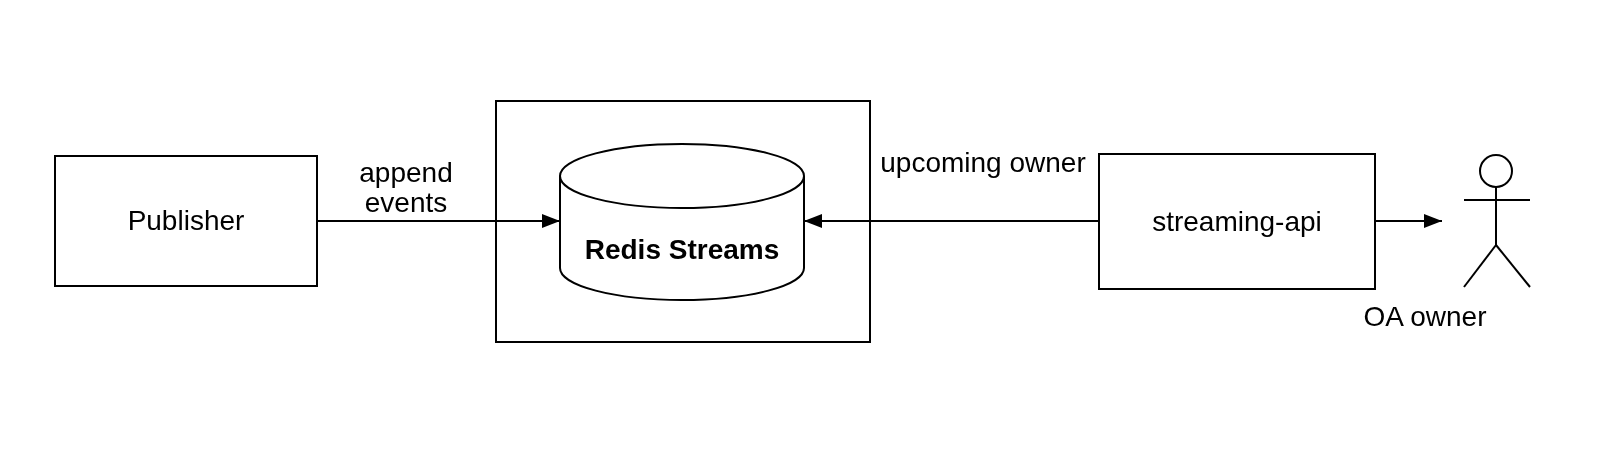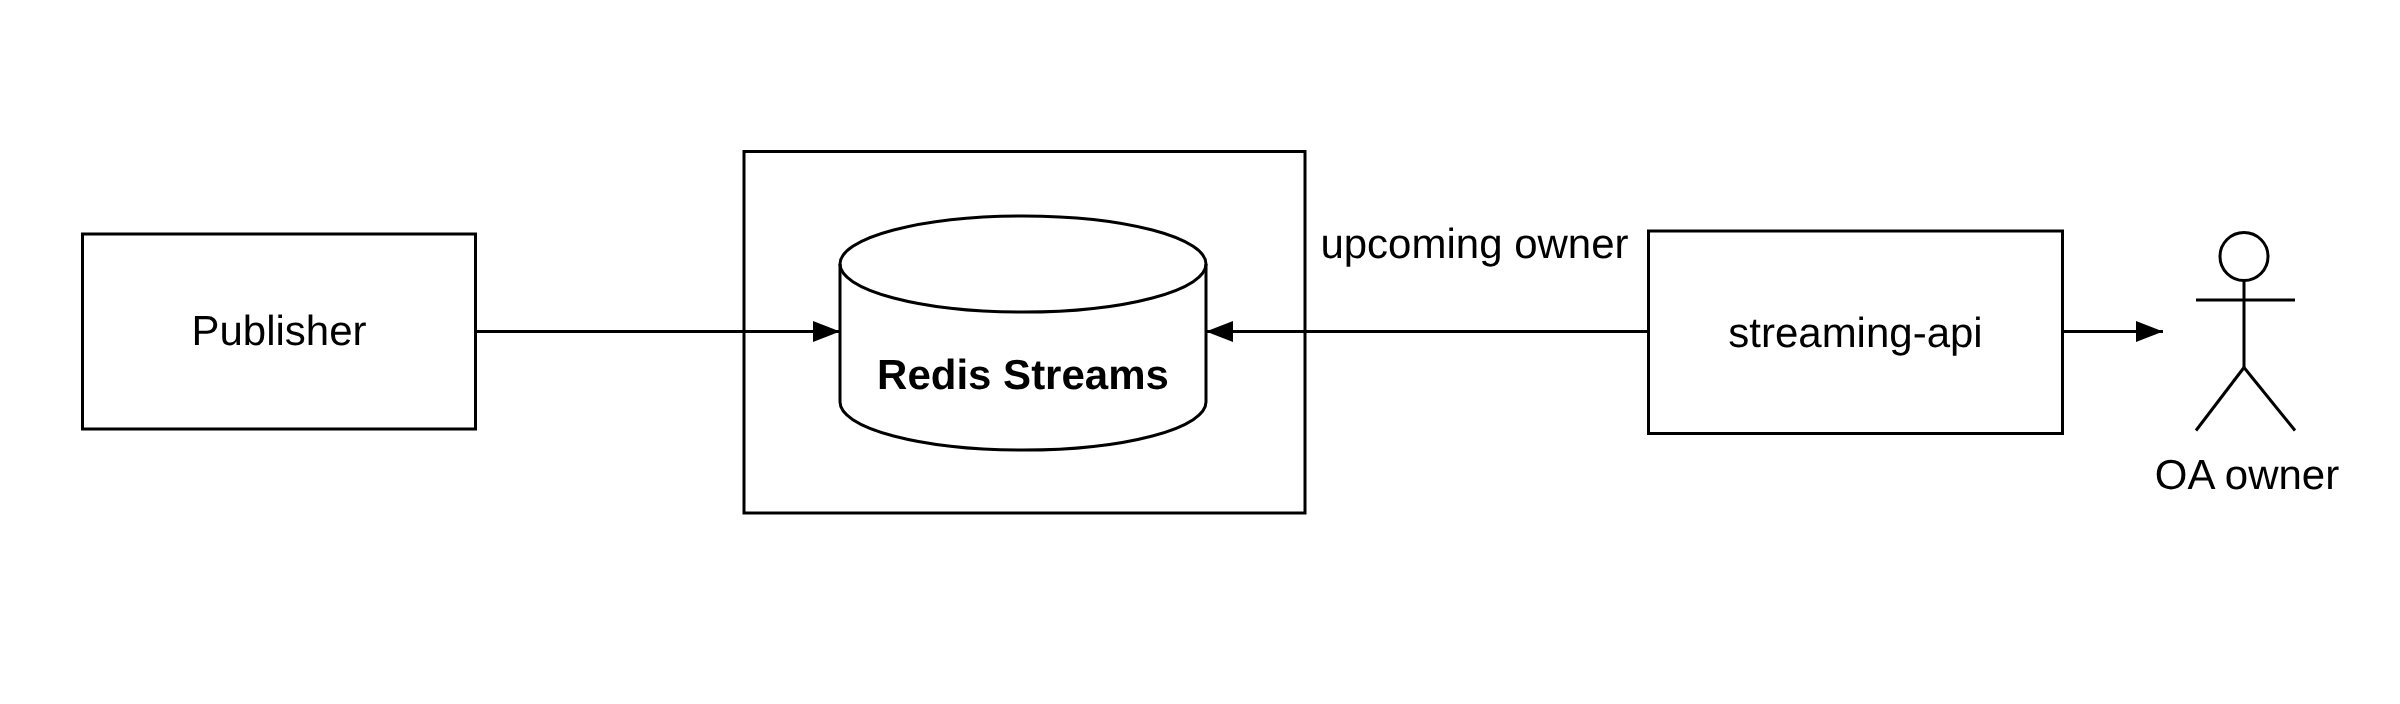--- a/index.html
+++ b/index.html
@@ -42,21 +42,21 @@
   .shape-label {
     position: absolute;
     display: flex;
     align-items: center;
     justify-content: center;
     font-size: 28px;
     line-height: 30px;
     white-space: nowrap;
   }
   .label-redis { left: 560px; top: 235px; width: 244px; height: 30px; font-weight: bold; }
-  .label-actor { left: 1407px; top: 302px; width: 182px; height: 30px; }
+  .label-actor { left: 1334px; top: 302px; width: 182px; height: 30px; }
 
   .edge-label {
     position: absolute;
     text-align: center;
     font-size: 28px;
     line-height: 30px;
     white-space: nowrap;
   }
   .edge-label span { display: block; }
   .label-append { left: 317px; top: 158px; width: 178px; }
@@ -105,18 +105,22 @@
   </div>
 
   <div class="node node-streaming">
     <span>streaming-api</span>
   </div>
 
   <div class="shape-label label-actor">
     <span>OA owner</span>
   </div>
 
+  <div class="edge-label label-append">
+    <span>append</span>
+    <span>events</span>
+  </div>
 
   <div class="edge-label label-read">
     <span>upcoming owner</span>
   </div>
 
 </div>
 
 </body></html>

